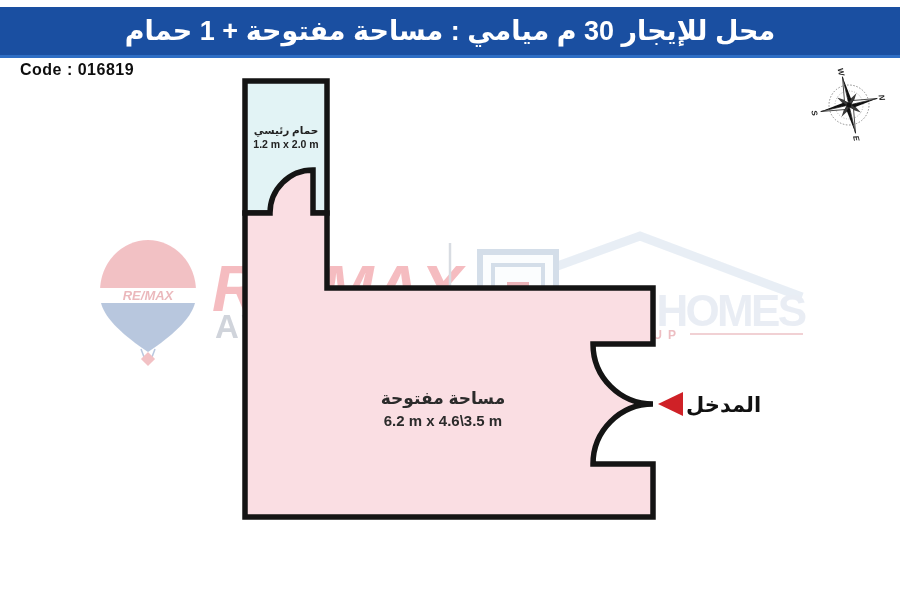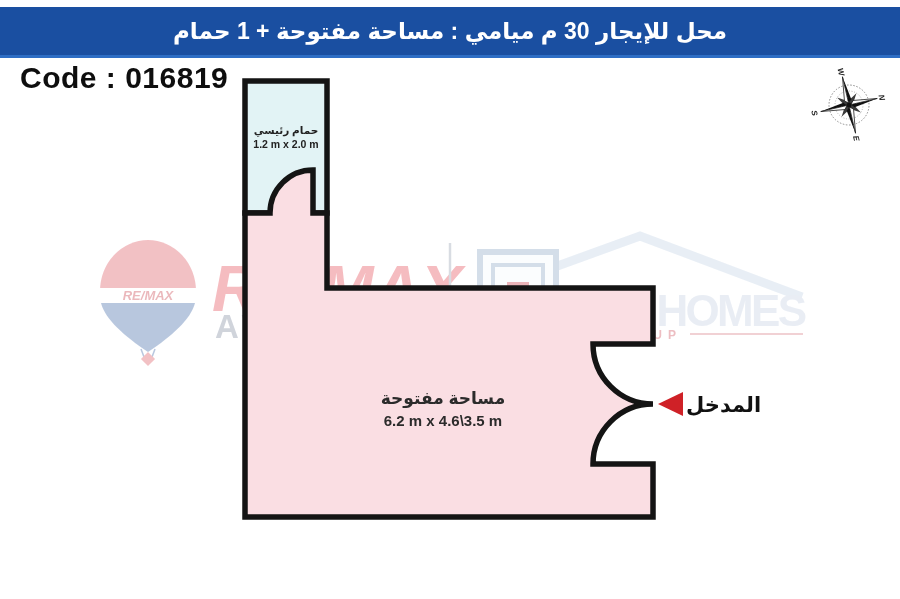--- a/index.html
+++ b/index.html
@@ -6,25 +6,25 @@
   body{
     width:900px;height:599px;position:relative;background:#ffffff;overflow:hidden;
     font-family:"Liberation Sans","DejaVu Sans",sans-serif;
   }
   .topbar{
     position:absolute;left:0;top:7px;width:900px;height:48px;
     background:#1a4fa1;border-bottom:3px solid #2e6ec5;
     display:flex;align-items:center;justify-content:center;
   }
   .topbar span{
-    color:#ffffff;font-weight:bold;font-size:23px;line-height:48px;white-space:nowrap;
+    color:#ffffff;font-weight:bold;font-size:27px;line-height:48px;white-space:nowrap;
   }
   .code{
     position:absolute;left:20px;top:61px;
-    font-size:30px;font-weight:bold;color:#0e0e0e;letter-spacing:.5px;
+    font-size:16px;font-weight:bold;color:#0e0e0e;letter-spacing:.5px;
   }
   svg{position:absolute;left:0;top:0;}
   text{font-family:"Liberation Sans","DejaVu Sans",sans-serif;}
 </style>
 </head>
 <body>
 
 <div class="topbar" dir="rtl">
   <span>محل للإيجار 30 م ميامي : مساحة مفتوحة + 1 حمام</span>
 </div>

